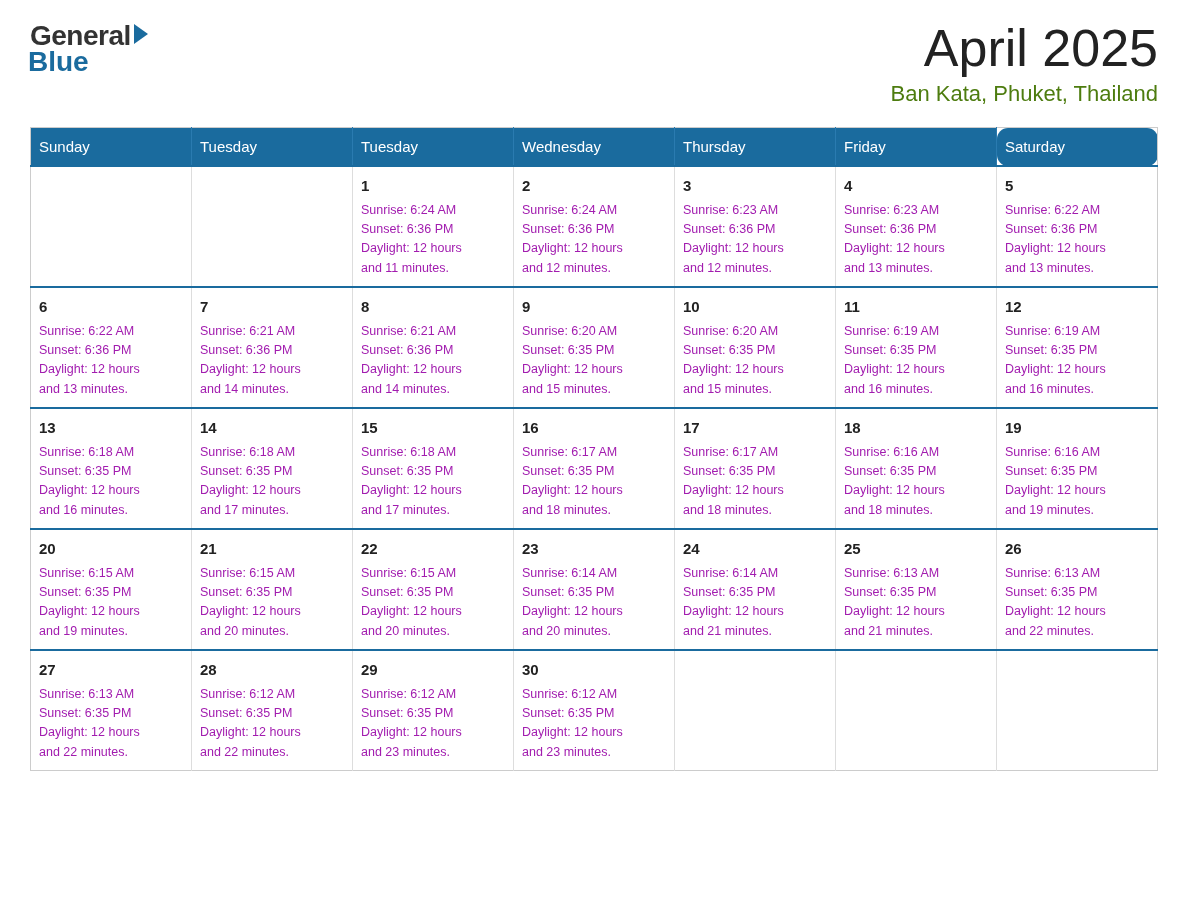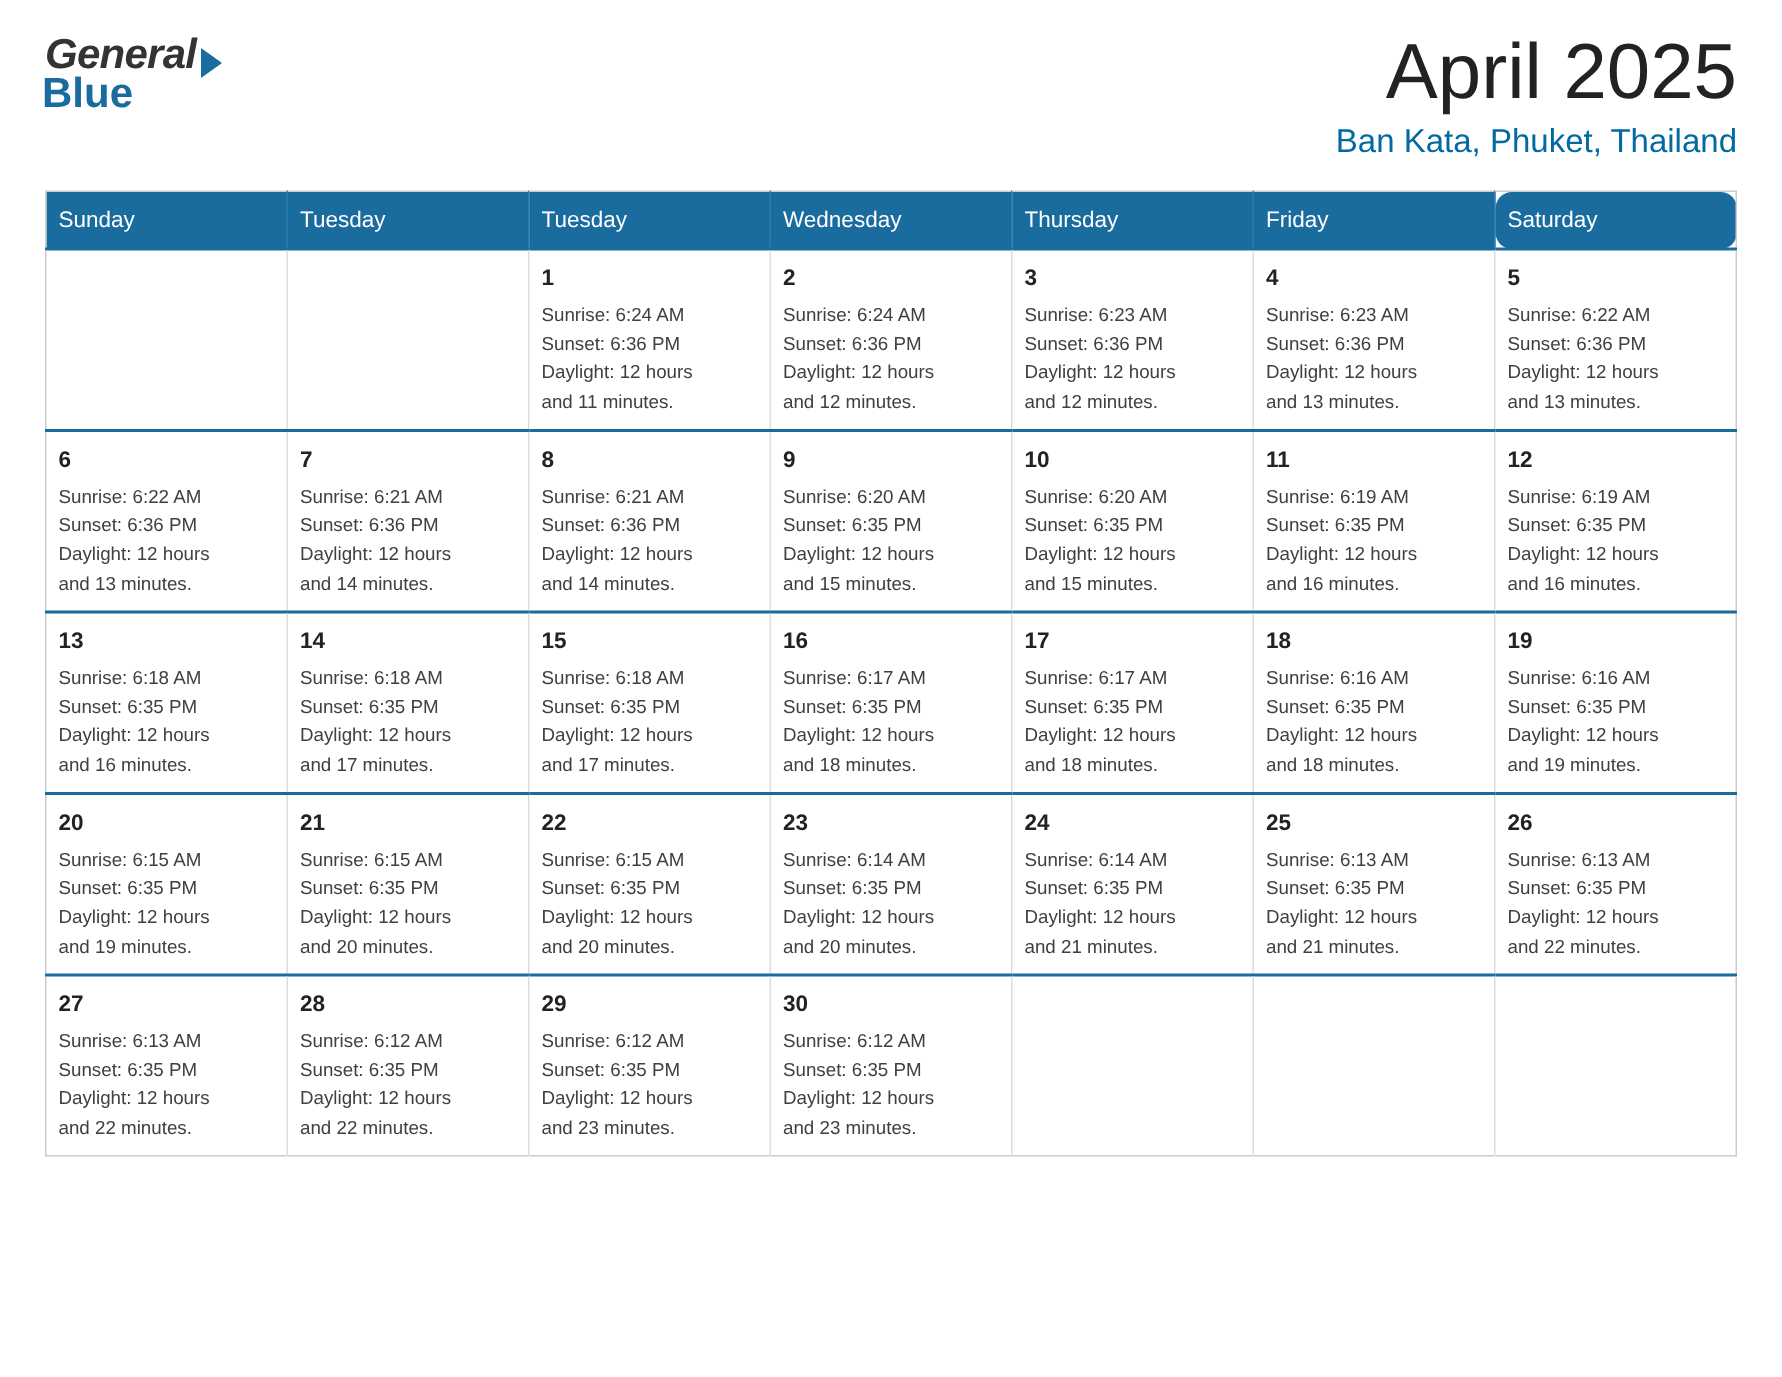--- a/index.html
+++ b/index.html
@@ -16,22 +16,21 @@
       align-items: flex-start;
       margin-bottom: 20px;
     }
     .logo {
       display: flex;
       flex-direction: column;
       align-items: flex-start;
     }
     .logo-top {
       display: flex;
-      align-items: flex-end;
-      font-style: italic;
+      align-items: flex-start;
     }
     .logo-general {
       font-size: 28px;
       font-weight: bold;
       color: #333;
       letter-spacing: -0.5px;
     }
     .logo-arrow {
       width: 0;
       height: 0;
@@ -52,21 +51,21 @@
       text-align: right;
     }
     .month-title {
       font-size: 52px;
       font-weight: normal;
       color: #222;
       line-height: 1.1;
     }
     .location-title {
       font-size: 22px;
-      color: #0369a1;
+      color: #4d7c0f;
       margin-top: 4px;
     }
     .calendar {
       width: 100%;
       border-collapse: collapse;
       border: 1px solid #ccc;
     }
     .calendar thead tr th {
       background-color: #1a6b9e;
       color: #fff;
@@ -97,21 +96,21 @@
     }
     .day-number {
       font-size: 15px;
       font-weight: bold;
       color: #222;
       display: block;
       margin-bottom: 3px;
     }
     .day-info {
       font-size: 12.5px;
-      color: #404040;
+      color: #a21caf;
       line-height: 1.55;
     }
     .empty-cell {
       background: #fff;
     }
   </style>
 </head>
 <body>
 
 <div class="header">

